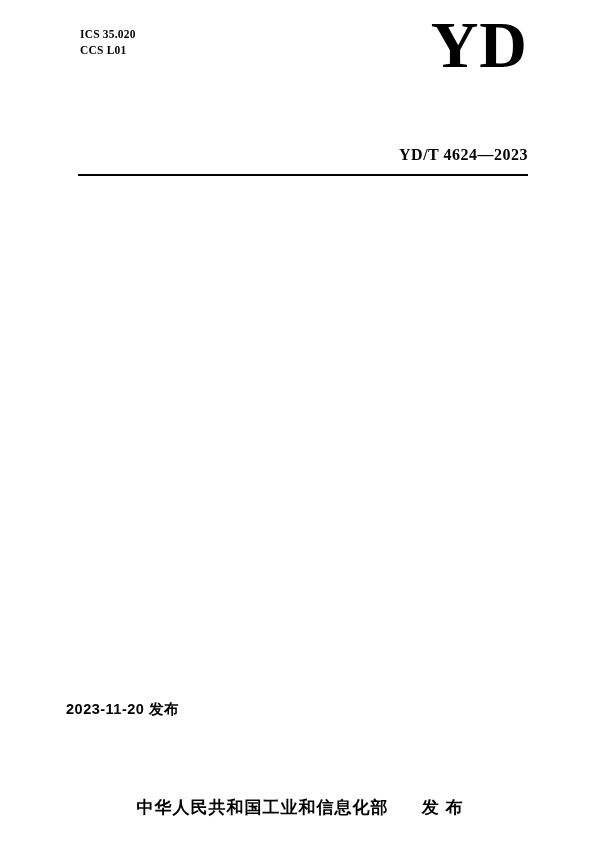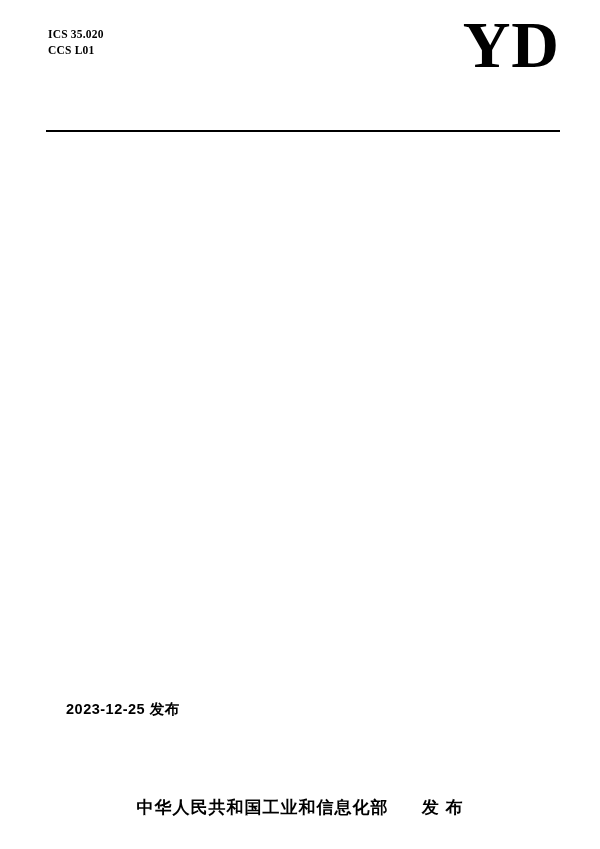--- a/index.html
+++ b/index.html
@@ -12,21 +12,21 @@
     background: #ffffff;
     font-family: "Liberation Sans", sans-serif;
     color: #000000;
     overflow: hidden;
   }
   .page {
     position: relative;
     width: 600px;
     height: 849px;
     box-sizing: border-box;
-    padding: 0 32px;
+    padding: 0 64px;
   }
 
   
   .header-row {
     position: relative;
     height: 120px;
   }
   .ics-block {
     position: absolute;
     left: 16px;
@@ -135,26 +135,27 @@
 
   <div class="header-row">
     <div class="ics-block">
       <div>ICS 35.020</div>
       <div>CCS L01</div>
     </div>
     <div class="yd-logo">YD</div>
   </div>
 
 
+  <div class="std-number">YD/T 4624—2023</div>
 
   <div class="rule"></div>
 
 
   <div class="dates">
-    <div class="left">2023-12-25 发布</div>
+    <div class="left">2023-11-20 发布</div>
   </div>
 
   <div class="issuer">
     <span>中华人民共和国工业和信息化部</span>
     <span class="gap"></span>
     <span>发 布</span>
   </div>
 
 </div>
 

